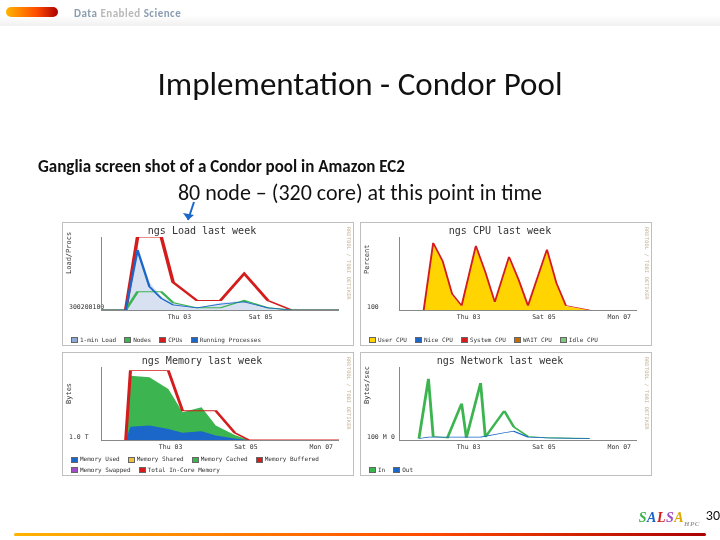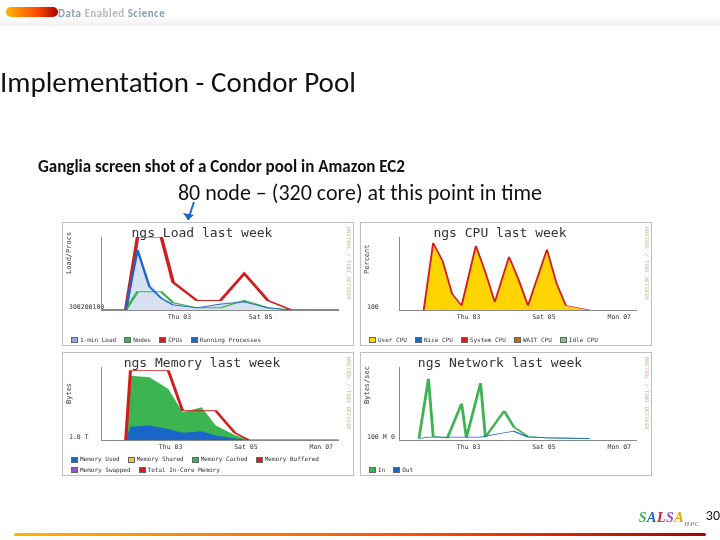--- a/index.html
+++ b/index.html
@@ -13,42 +13,42 @@
     position: relative;
     overflow: hidden;
   }
   .top-band {
     position: absolute;
     top: 0; left: 0;
     width: 100%; height: 26px;
     background: linear-gradient(to bottom, #fff 60%, #f0f0f0 100%);
     display: flex;
     align-items: center;
-    padding-left: 58px;
+    padding-left: 74px;
   }
   .top-band::before {
     content: "";
     position: absolute;
     left: 6px; top: 7px;
     width: 52px; height: 10px;
     background: linear-gradient(to right, #ffb400, #ff4a00 60%, #a00);
     border-radius: 5px;
   }
   .top-band .logo-text {
     font-size: 11px;
     font-weight: 700;
     letter-spacing: 0.5px;
     color: #b8b8b8;
   }
   .top-band .logo-text .hi { color: #8a9db0; }
   .slide-title {
     position: absolute;
     top: 64px; left: 0; right: 0;
-    text-align: left;
-    font-size: 29px;
+    text-align: center;
+    font-size: 33px;
     font-weight: 400;
     color: #111;
   }
   .sub1 {
     position: absolute;
     top: 136px; left: 38px; right: 38px;
     font-size: 17px;
     font-weight: 700;
     color: #111;
     margin-top: 20px;
@@ -83,21 +83,21 @@
     background: #fff;
     font-family: "DejaVu Sans Mono", Menlo, monospace;
     font-size: 7px;
     color: #333;
     overflow: hidden;
   }
   .panel .ptitle {
     position: absolute;
     top: 2px; left: 0; right: 12px;
     text-align: center;
-    font-size: 13px;
+    font-size: 10px;
     color: #333;
   }
   .panel .plot {
     position: absolute;
     top: 14px; left: 38px; right: 14px; bottom: 34px;
     border-left: 1px solid #888;
     border-bottom: 1px solid #888;
   }
   .panel .ylab {
     position: absolute;

